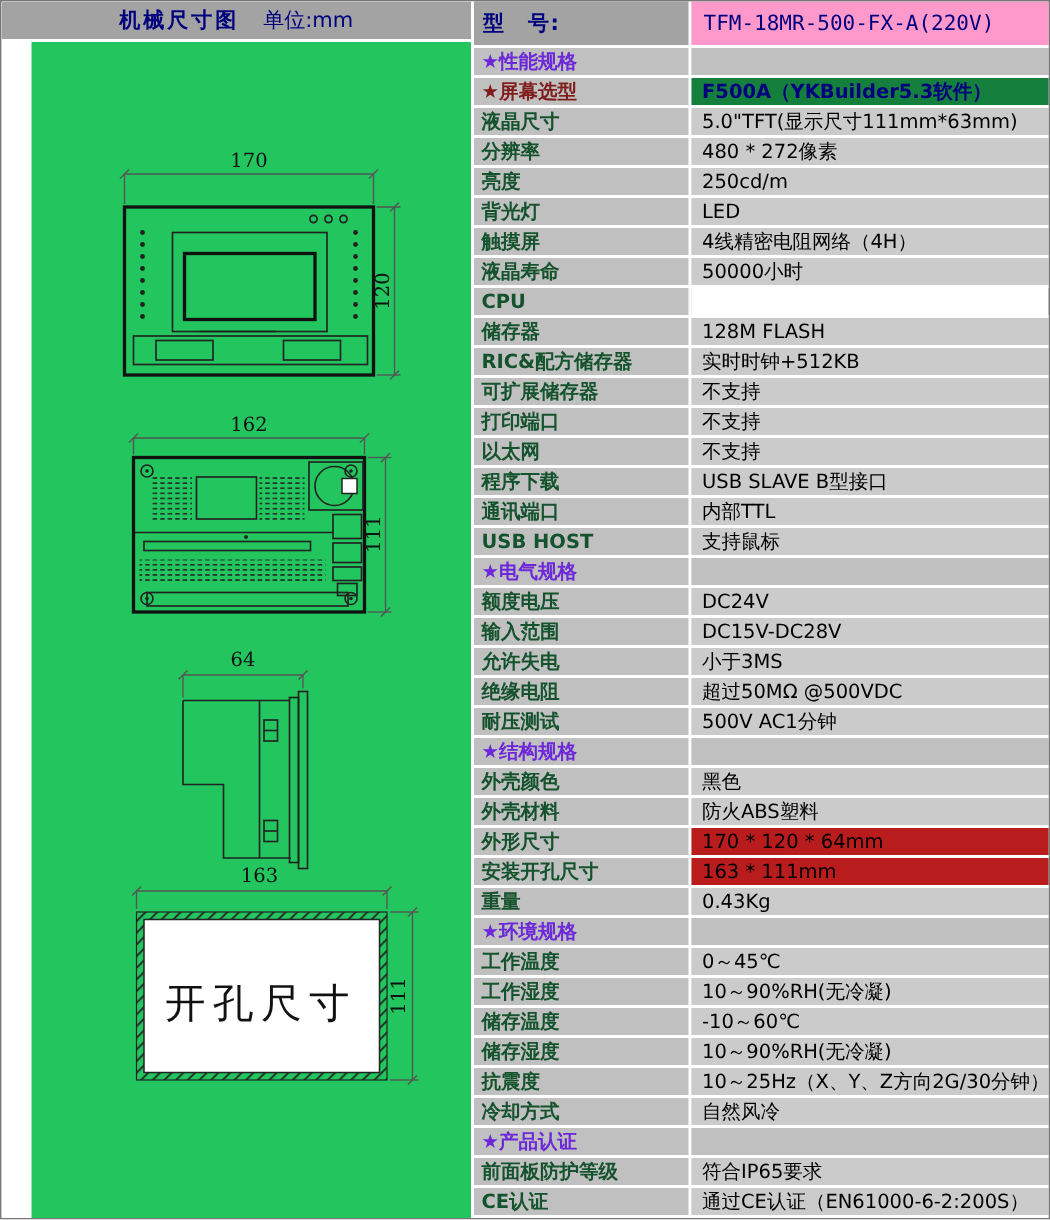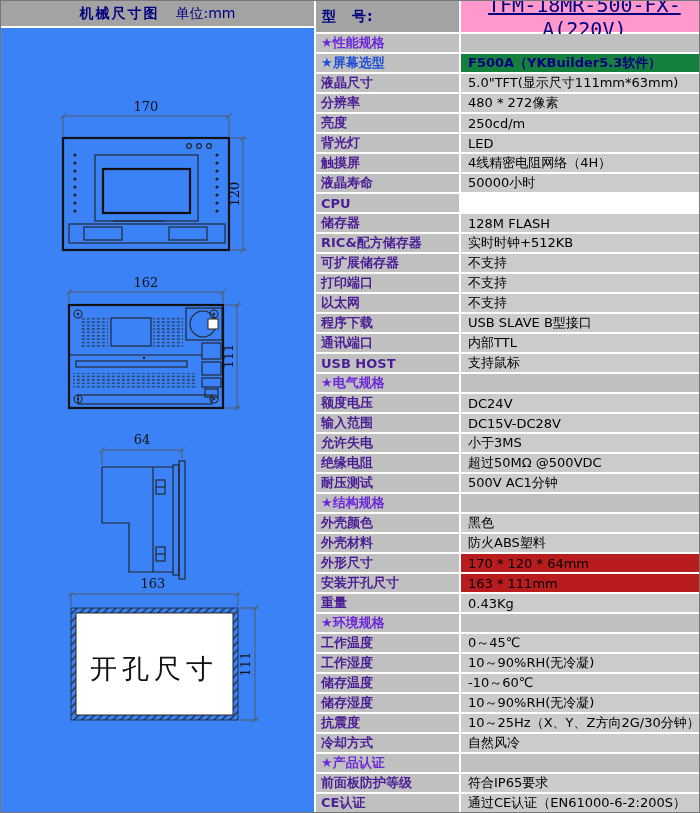--- a/index.html
+++ b/index.html
@@ -4,35 +4,35 @@
 <style>
   * { margin:0; padding:0; box-sizing:border-box; }
   html,body { background:#fff; }
   body { width:700px; height:813px; font-family:"DejaVu Sans","Liberation Sans",sans-serif; }
   .container { width:700px; height:813px; display:flex; border:1px solid #777; overflow:hidden; background:#fff; }
 
   
   .left-panel { width:315px; display:flex; flex-direction:column; background:#fff; border-right:2px solid #fff; }
   .left-header { height:33px; background:#A3A3A3; border-bottom:2px solid #fff; display:flex; align-items:center; justify-content:center; gap:16px; color:#00007E; font-size:14px; }
   .left-header .title { font-weight:bold; letter-spacing:2px; }
-  .drawing-area { flex:1; background:#3b82f6; }
+  .drawing-area { flex:1; background:#22c55e;margin-left:20px; }
 
   
   .right-panel { flex:1; display:flex; flex-direction:column;text-align:center; }
   .model-row { height:33px; display:flex; border-bottom:2px solid #fff; }
   .model-label { width:145px; background:#A3A3A3; border-right:2px solid #fff; color:#00007E; font-weight:bold; font-size:14px; display:flex; align-items:center; padding-left:6px; letter-spacing:1px; }
-  .model-value { flex:1; background:#FF99CC; color:#00007E; font-size:20px; display:flex; align-items:center; padding-left:8px; font-family:"DejaVu Sans Mono","Liberation Mono",monospace;text-decoration:underline; }
+  .model-value { flex:1; background:#FF99CC; color:#00007E; font-size:14px; display:flex; align-items:center; padding-left:8px; font-family:"DejaVu Sans Mono","Liberation Mono",monospace; }
 
   .spec-row { height:20px; display:flex; border-bottom:2px solid #fff; }
   .cell { display:flex; align-items:center; overflow:hidden; white-space:nowrap; }
-  .cell.label { width:145px; background:#C0C0C0; border-right:2px solid #fff; font-weight:bold; font-size:13px; padding-left:5px; color:#4c1d95; }
+  .cell.label { width:145px; background:#C0C0C0; border-right:2px solid #fff; font-weight:bold; font-size:13px; padding-left:5px; color:#14532d; }
   .cell.value { flex:1; background:#CBCBCB; font-size:13px; padding-left:7px; color:#000; }
   .spec-row.section .cell.label { color:#6d28d9; }
   .spec-row.section .cell.value { background:#C0C0C0; }
-  .cell.label.star { color:#1d4ed8; }
+  .cell.label.star { color:#7f1d1d; }
   .cell.value.hl-yellow { background:#15803d; color:#00007E; font-weight:bold; }
   .cell.value.hl-orange { background:#b91c1c; }
 
   
   .dim  { stroke:#555; stroke-width:0.9; fill:none; }
   .thin { stroke:#222; stroke-width:1.1; fill:none; }
   .thick{ stroke:#111; stroke-width:2.2; fill:none; }
   .thinfill { stroke:#222; stroke-width:1; fill:#fff; }
   .dot  { fill:#222; stroke:none; }
   .dimtxt { font-family:"DejaVu Serif","Liberation Serif",serif; font-size:13px; fill:#111; }

